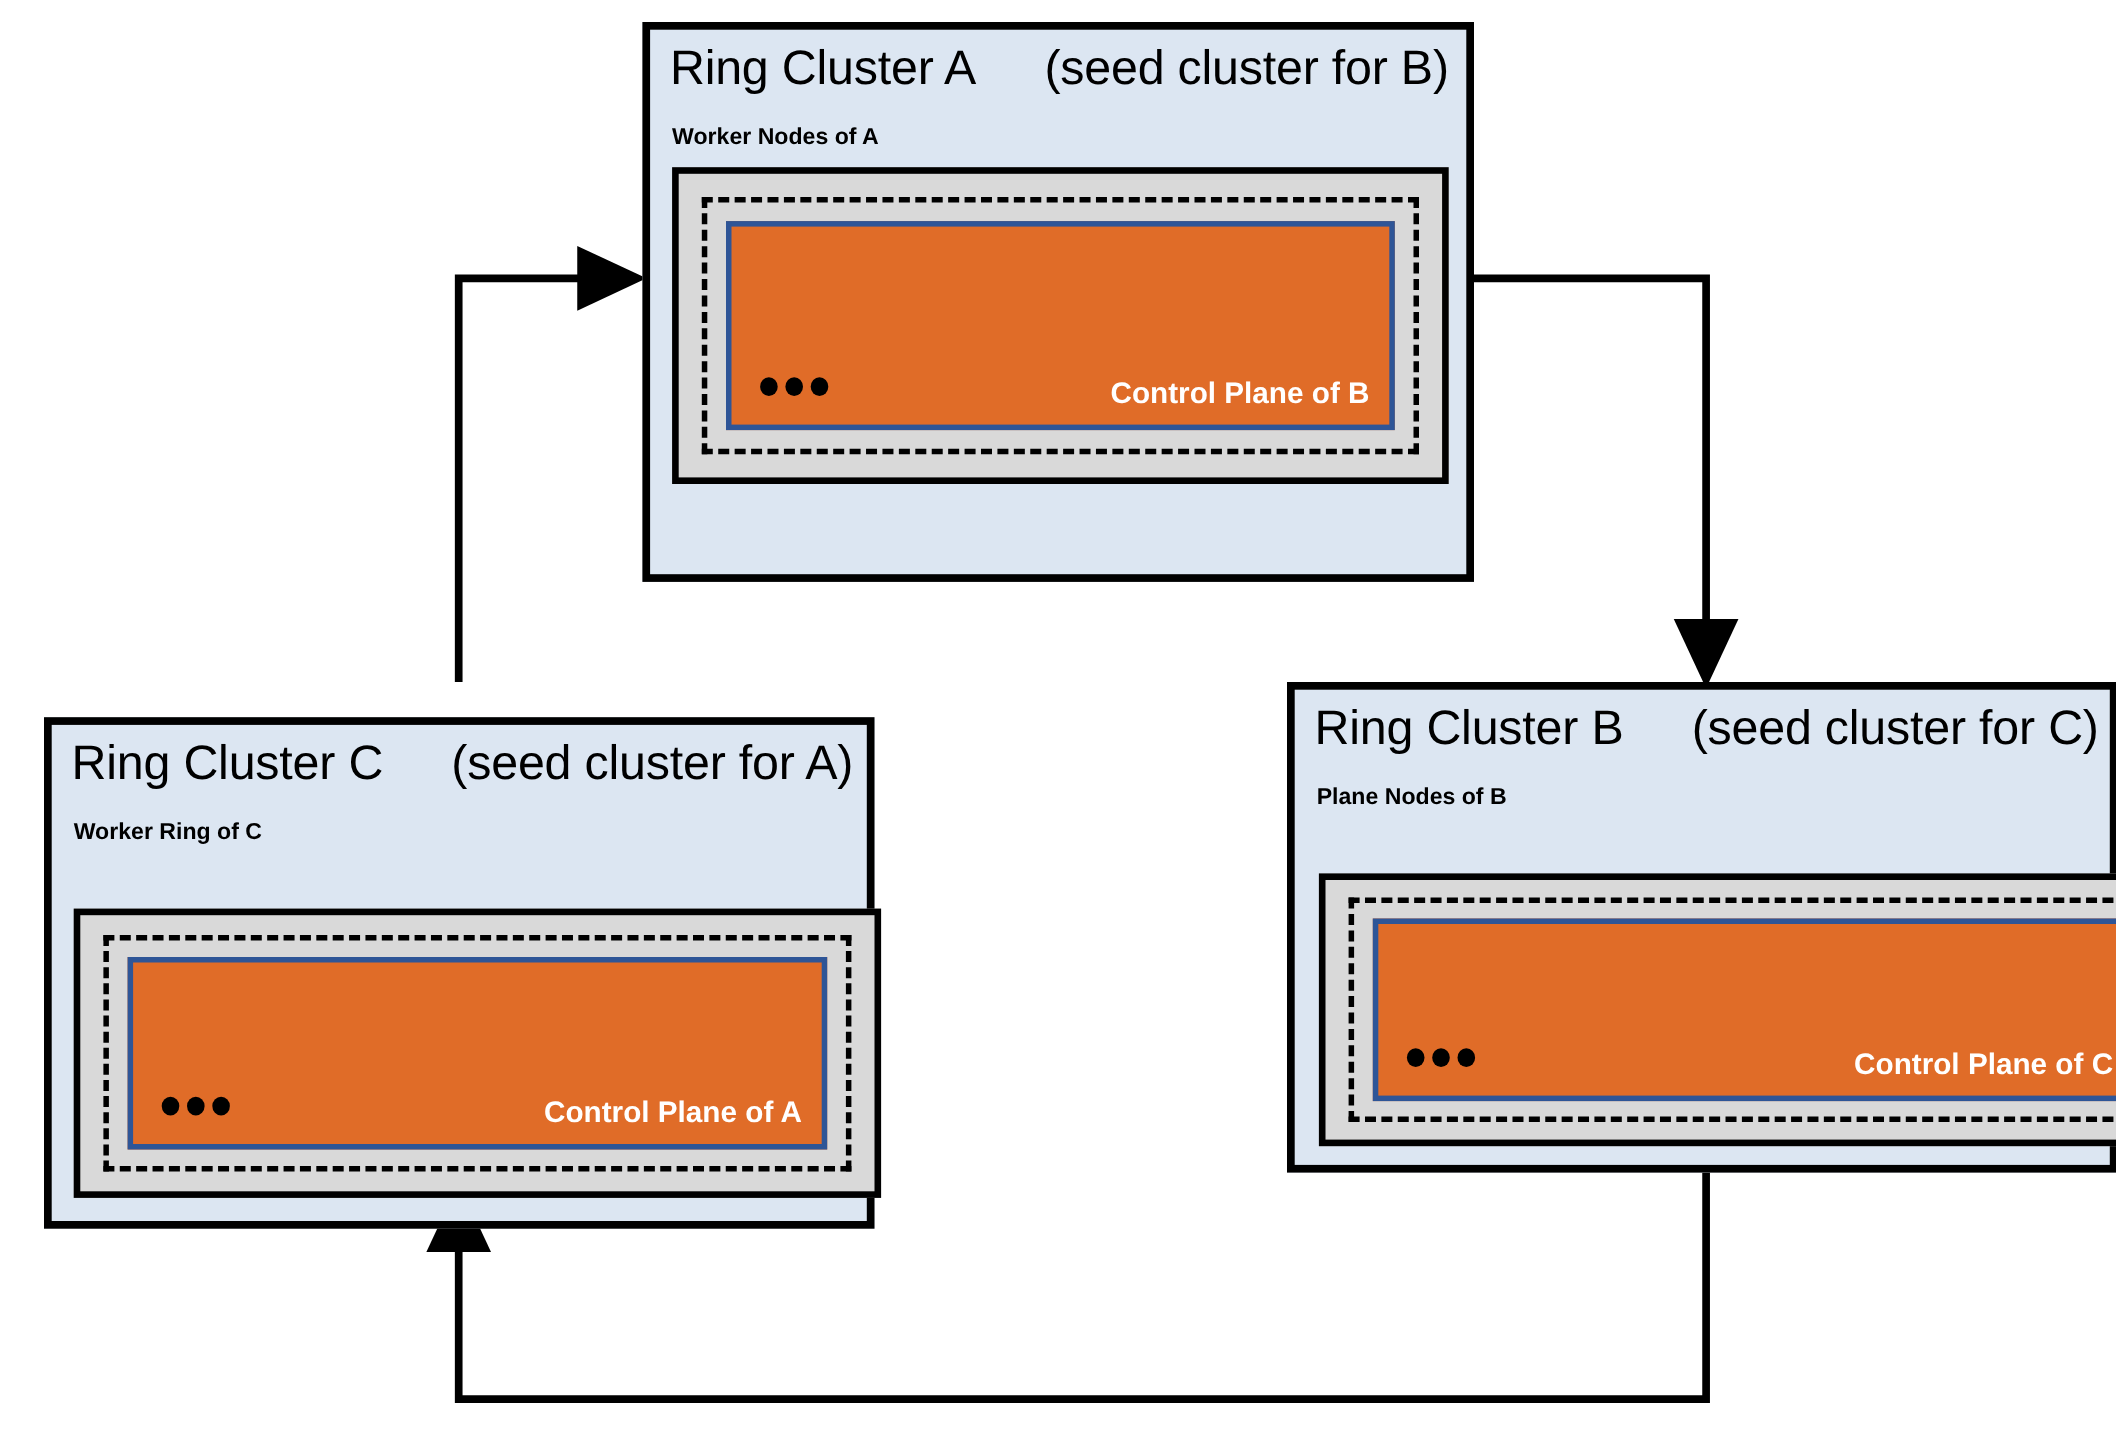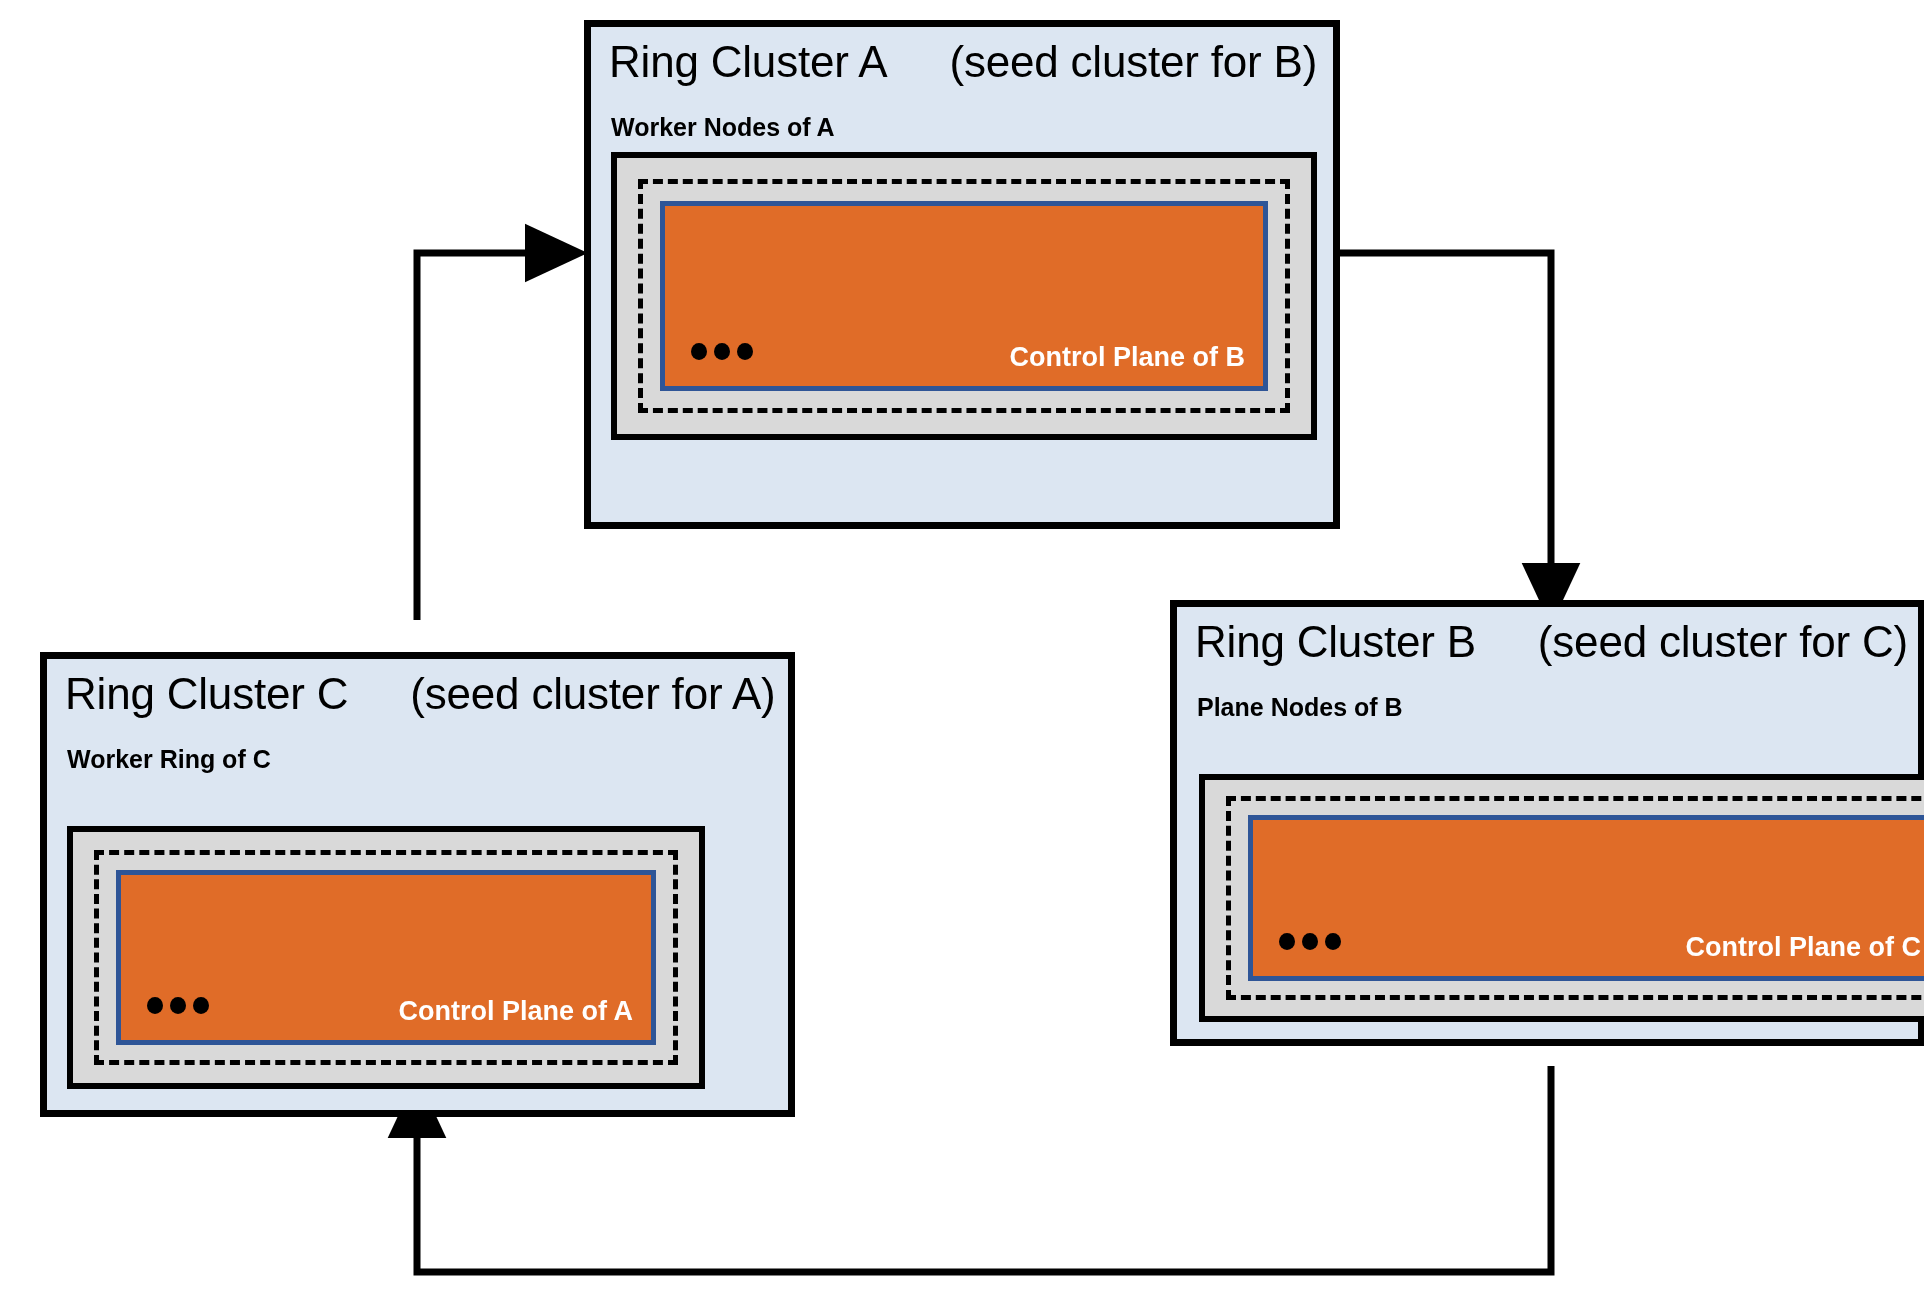--- a/index.html
+++ b/index.html
@@ -37,21 +37,21 @@
     white-space: nowrap;
   }
   .cluster-title .seed {
     display: inline-block;
     margin-left: 62px;
   }
   .worker-label {
     position: absolute;
     left: 20px;
     top: 86px;
-    font-size: 25px;
+    font-size: 21px;
     font-weight: bold;
     color: #000000;
     white-space: nowrap;
   }
 
   
   .worker-box {
     position: absolute;
     background: #d9d9d9;
     border: 6px solid #000000;
@@ -150,34 +150,34 @@
       </div>
     </div>
   </div>
 
   <div class="cluster" style="left:40px; top:652px; width:755px; height:465px;">
     <div class="cluster-title">
       <span>Ring Cluster C</span><span class="seed">(seed cluster for A)</span>
     </div>
     <div class="worker-label">Worker Ring of C</div>
 
-    <div class="worker-box" style="left:20px; top:167px; width:638px; height:263px;">
+    <div class="worker-box" style="left:20px; top:167px; width:734px; height:263px;">
       <div class="dashed-box" style="left:21px; top:18px; right:21px; bottom:18px;"></div>
       <div class="control-plane" style="left:43px; top:38px; right:43px; bottom:38px;">
         <div class="dots">
           <i></i>
             <i></i>
             <i></i>
         </div>
         <div class="cp-label">Control Plane of A</div>
       </div>
     </div>
   </div>
 
-  <div class="cluster" style="left:1170px; top:600px; width:755px; height:446px;">
+  <div class="cluster" style="left:1170px; top:620px; width:755px; height:446px;">
     <div class="cluster-title">
       <span>Ring Cluster B</span><span class="seed">(seed cluster for C)</span>
     </div>
     <div class="worker-label">Plane Nodes of B</div>
 
     <div class="worker-box" style="left:22px; top:167px; width:794px; height:248px;">
       <div class="dashed-box" style="left:21px; top:16px; right:21px; bottom:16px;"></div>
       <div class="control-plane" style="left:43px; top:35px; right:43px; bottom:35px;">
         <div class="dots">
           <i></i>

